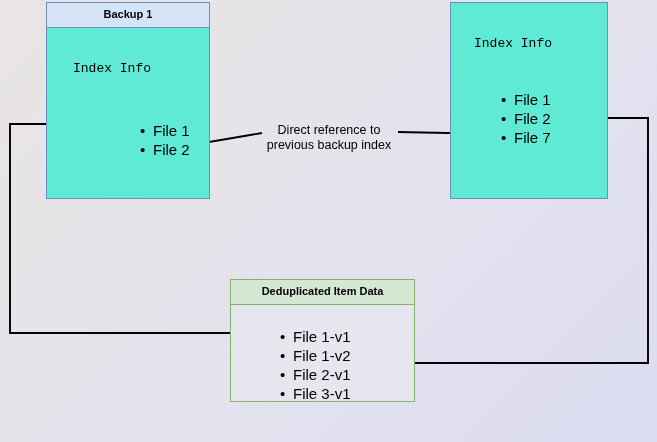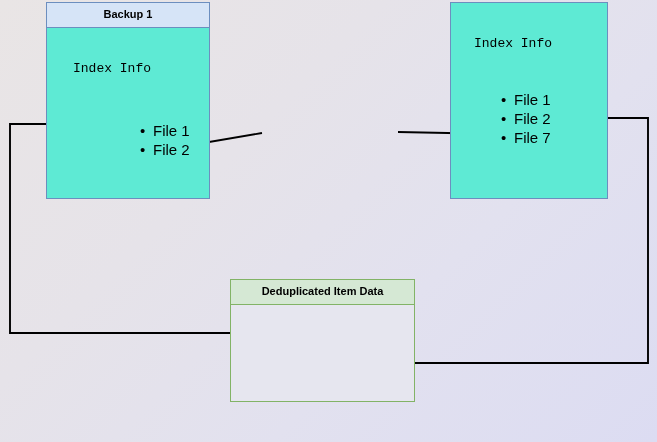--- a/index.html
+++ b/index.html
@@ -151,16 +151,26 @@
       <ul class="file-list" style="left:47px; top:87px;">
         <li>File 1</li>
         <li>File 2</li>
         <li>File 7</li>
       </ul>
     </div>
   </div>
 
   <div class="box green" style="left:230px; top:279px; width:185px; height:123px;">
     <div class="box-header">Deduplicated Item Data</div>
+    <div class="box-body" style="height:135px;">
+      <ul class="file-list" style="left:46px; top:22px;">
+        <li>File 1-v1</li>
+        <li>File 1-v2</li>
+        <li>File 2-v1</li>
+        <li>File 3-v1</li>
+      </ul>
+    </div>
   </div>
 
+  <div class="caption" style="left:249px; top:123px; width:160px;">Direct reference to
+previous backup index</div>
 
 </div>
 
 </body></html>

